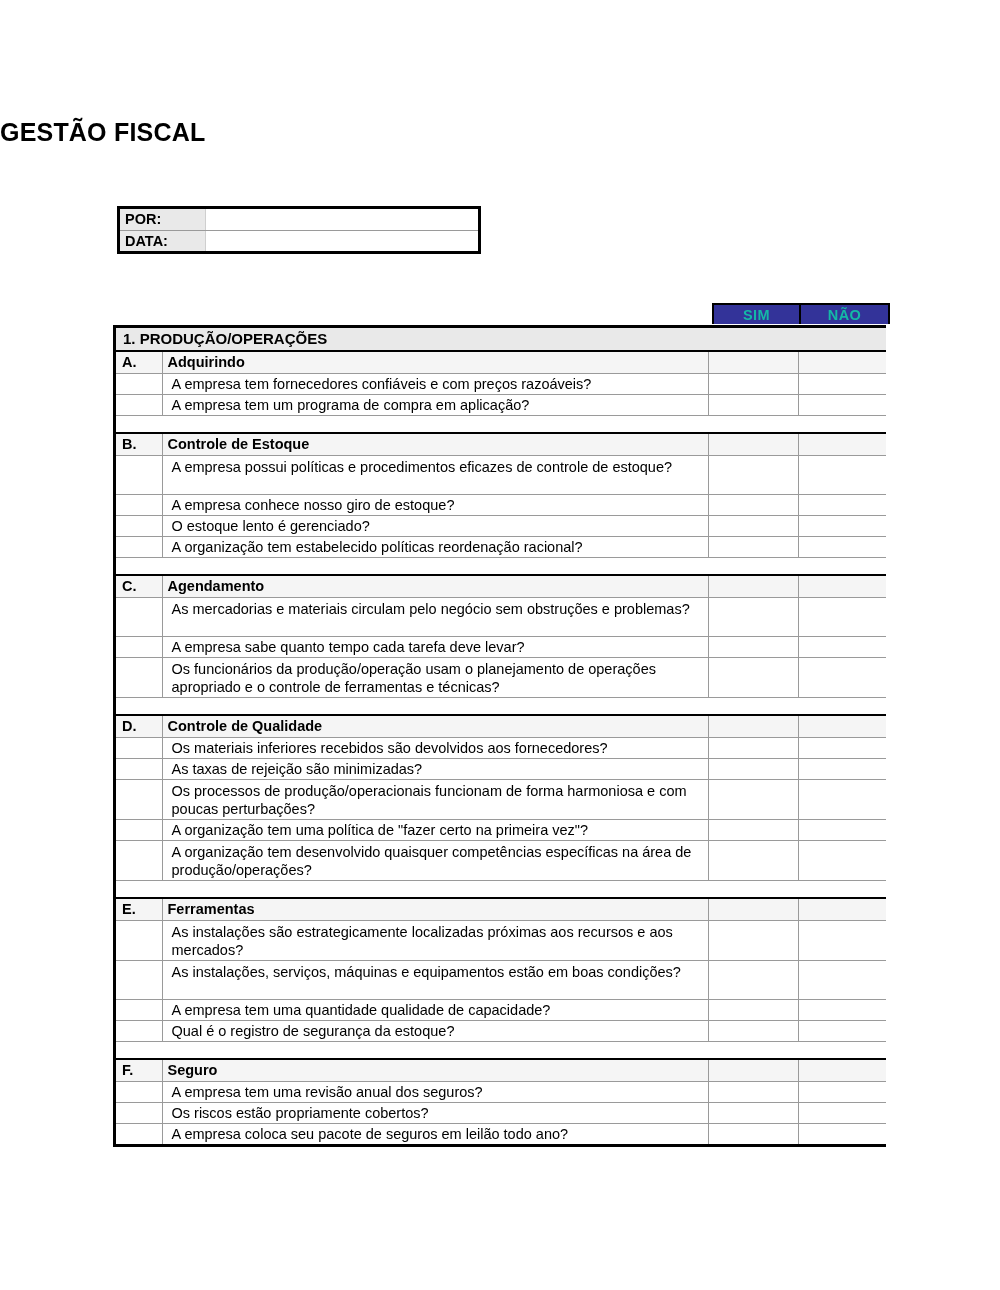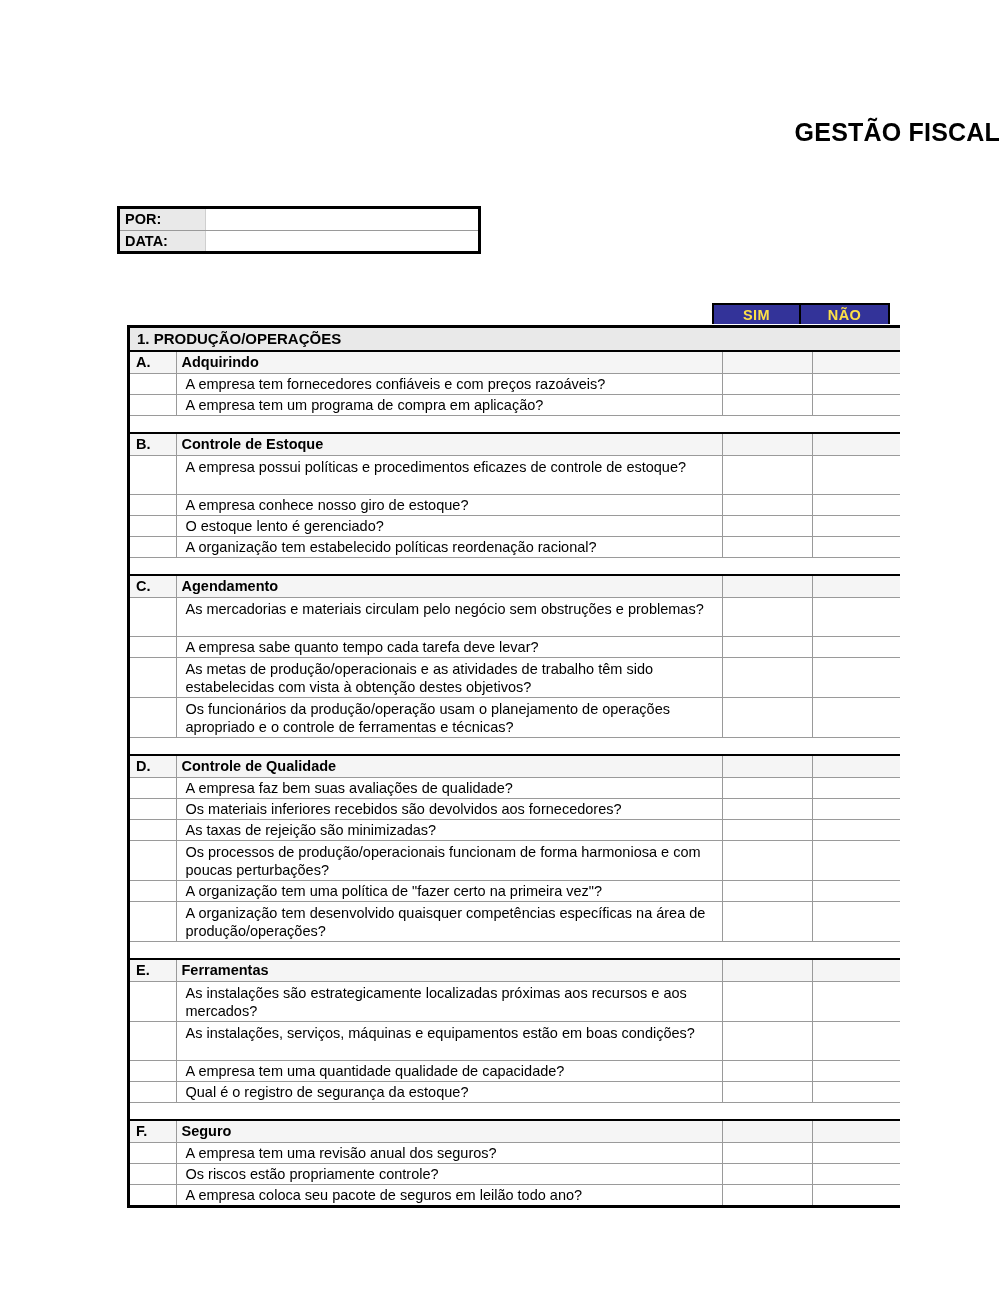--- a/index.html
+++ b/index.html
@@ -22,21 +22,21 @@
     height: 1290px;
     box-sizing: border-box;
   }
 
   
   .doc-title {
     position: absolute;
     left: 0;
     top: 118px;
     width: 1000px;
-    text-align: right;
+    text-align: left;
     font-size: 25px;
     font-weight: bold;
     letter-spacing: 0.2px;
   }
 
   
   .ident-box {
     position: absolute;
     left: 117px;
     top: 206px;
@@ -81,37 +81,37 @@
     width: 178px;
     height: 21px;
     display: flex;
     box-sizing: border-box;
     border: 2px solid #000000;
     border-bottom: none;
   }
   .yn-cell {
     flex: 1 1 50%;
     background: #333399;
-    color: #fde047;
+    color: #14b8a6;
     font-weight: bold;
     font-size: 14.5px;
     display: flex;
     align-items: center;
     justify-content: center;
     letter-spacing: 0.4px;
     box-sizing: border-box;
   }
   .yn-cell.first {
     border-right: 2px solid #000000;
   }
 
   
   .checklist-wrap {
     position: absolute;
-    left: 127px;
+    left: 113px;
     top: 325px;
     width: 773px;
     border: 3px solid #000000;
     box-sizing: border-box;
     background: #ffffff;
   }
   table.checklist {
     border-collapse: collapse;
     table-layout: fixed;
     width: 100%;
@@ -308,47 +308,35 @@
             <td class="ans last"></td>
           </tr>
           <tr class="q-row">
             <td class="letter"></td>
             <td class="question">A empresa sabe quanto tempo cada tarefa deve levar?</td>
             <td class="ans"></td>
             <td class="ans last"></td>
           </tr>
           <tr class="q-row two-line">
             <td class="letter"></td>
-            <td class="question">As metas de produção/operacionais e as atividades de trabalho têm sido estabelecidas com vista à obtenção destes objetivos?</td>
-            <td class="ans"></td>
-            <td class="ans last"></td>
-          </tr>
-          <tr class="q-row two-line">
-            <td class="letter"></td>
             <td class="question">Os funcionários da produção/operação usam o planejamento de operações apropriado e o controle de ferramentas e técnicas?</td>
             <td class="ans"></td>
             <td class="ans last"></td>
           </tr>
           <tr class="spacer-row">
             <td class="" colspan="4"></td>
           </tr>
           <tr class="sub-row">
             <td class="letter">D.</td>
             <td class="question">Controle de Qualidade</td>
             <td class="ans"></td>
             <td class="ans last"></td>
           </tr>
           <tr class="q-row">
             <td class="letter"></td>
-            <td class="question">A empresa faz bem suas avaliações de qualidade?</td>
-            <td class="ans"></td>
-            <td class="ans last"></td>
-          </tr>
-          <tr class="q-row">
-            <td class="letter"></td>
             <td class="question">Os materiais inferiores recebidos são devolvidos aos fornecedores?</td>
             <td class="ans"></td>
             <td class="ans last"></td>
           </tr>
           <tr class="q-row">
             <td class="letter"></td>
             <td class="question">As taxas de rejeição são minimizadas?</td>
             <td class="ans"></td>
             <td class="ans last"></td>
           </tr>
@@ -413,21 +401,21 @@
             <td class="ans last"></td>
           </tr>
           <tr class="q-row">
             <td class="letter"></td>
             <td class="question">A empresa tem uma revisão anual dos seguros?</td>
             <td class="ans"></td>
             <td class="ans last"></td>
           </tr>
           <tr class="q-row">
             <td class="letter"></td>
-            <td class="question">Os riscos estão propriamente controle?</td>
+            <td class="question">Os riscos estão propriamente cobertos?</td>
             <td class="ans"></td>
             <td class="ans last"></td>
           </tr>
           <tr class="q-row last-row">
             <td class="letter"></td>
             <td class="question">A empresa coloca seu pacote de seguros em leilão todo ano?</td>
             <td class="ans"></td>
             <td class="ans last"></td>
           </tr>
         </tbody>

